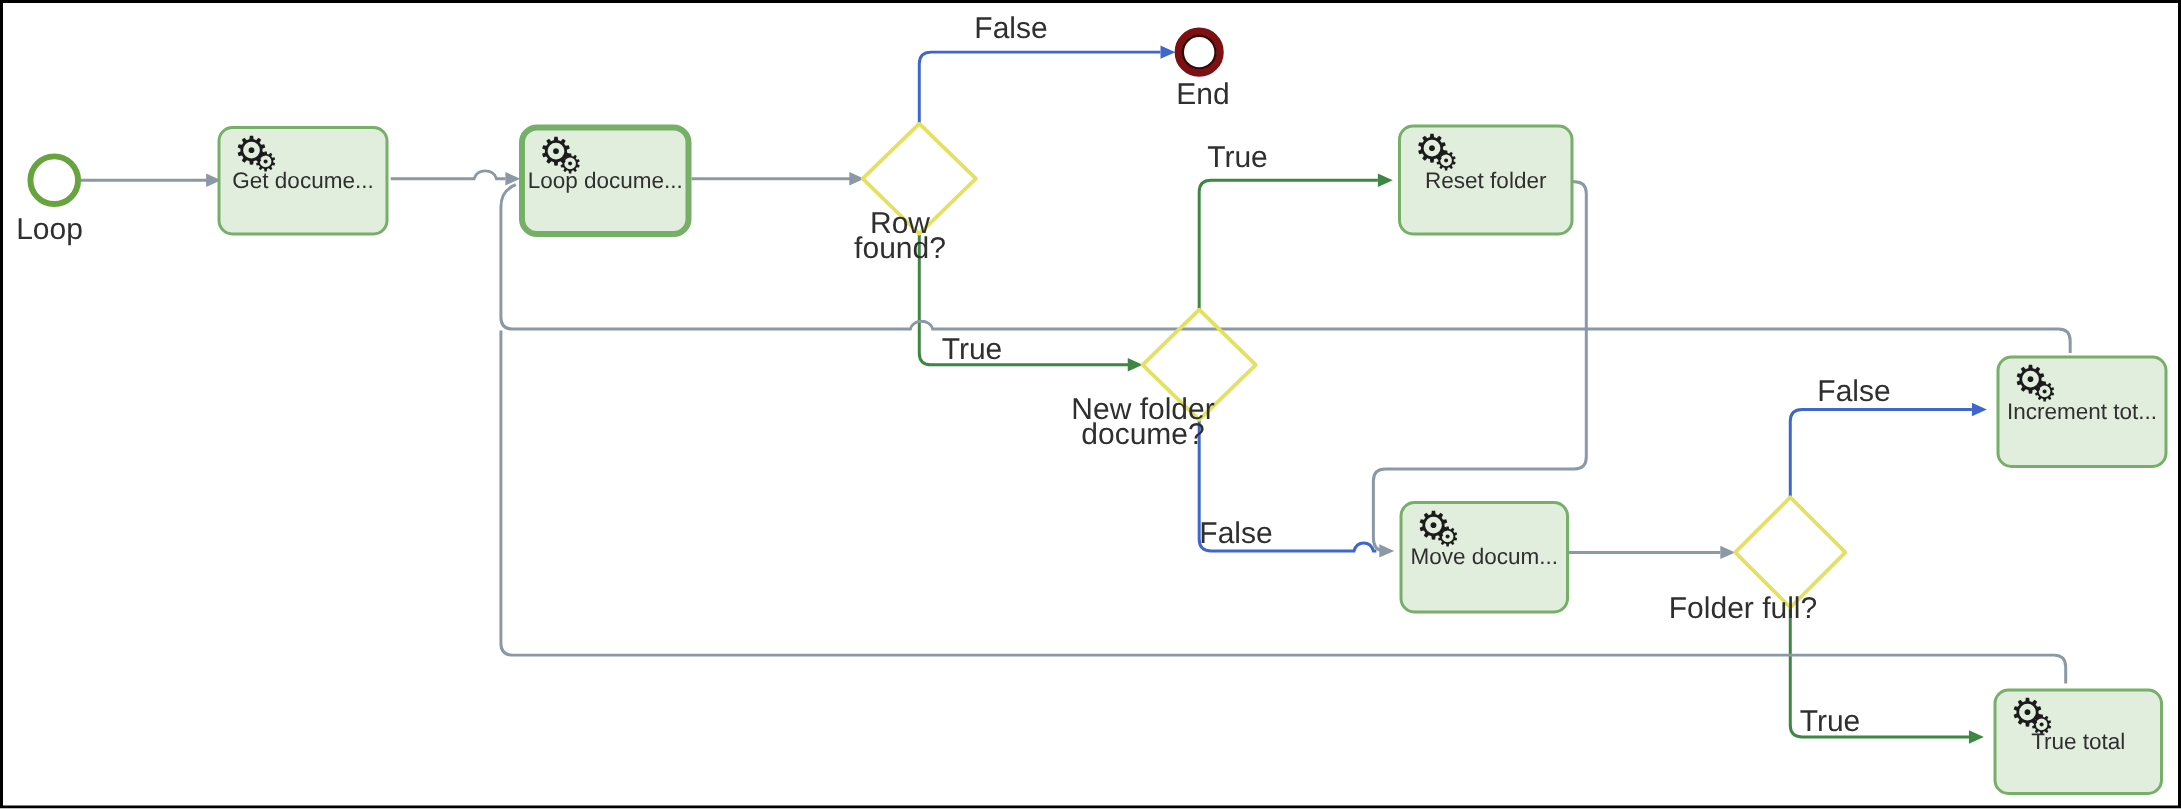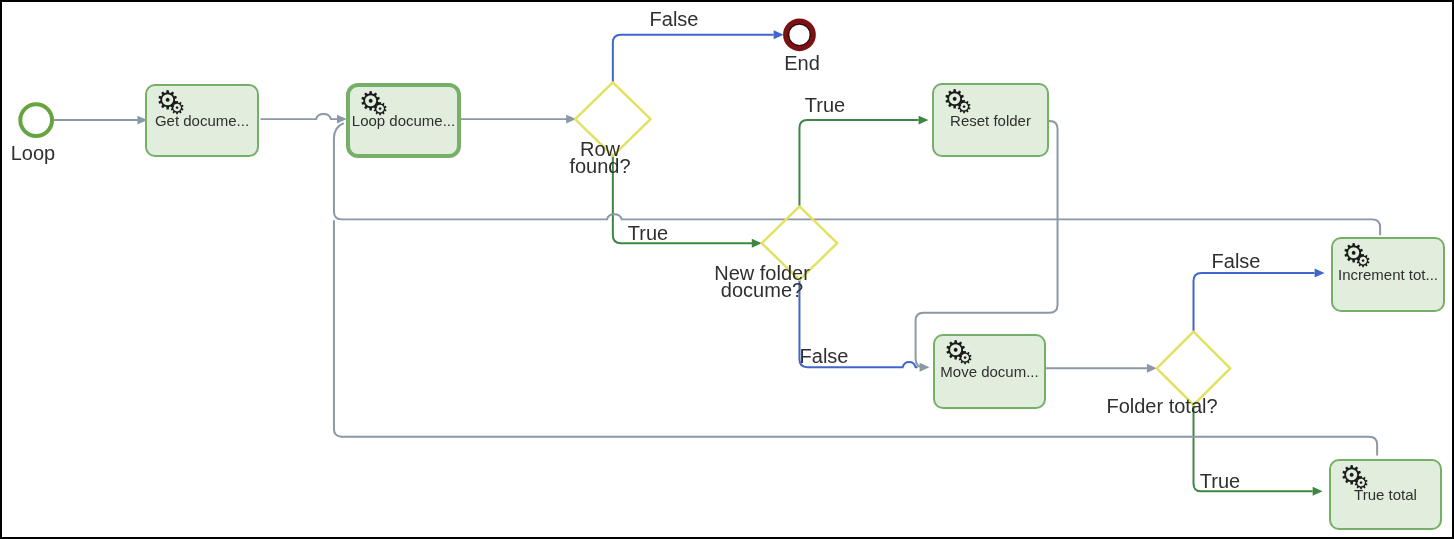--- a/index.html
+++ b/index.html
@@ -104,21 +104,21 @@
         <span class="task-label">True total</span>
       </div>
     </div>
   <div id="label-layer">
       <div class="lbl" style="left: 31px; top: 143px;">Loop</div>
       <div class="lbl" style="left: 756px; top: 53px; margin-left: 44px;">End</div>
       <div class="lbl" style="left: 598px; top: 139px;">Row
 found?</div>
       <div class="lbl" style="left: 760px; top: 263px;">New folder
 docume?</div>
-      <div class="lbl" style="left: 1160px; top: 396px;">Folder total?</div>
+      <div class="lbl" style="left: 1160px; top: 396px;">Folder full?</div>
       <div class="lbl" style="left: 672px; top: 9px;">False</div>
       <div class="lbl" style="left: 646px; top: 223px;">True</div>
       <div class="lbl" style="left: 823px; top: 95px;">True</div>
       <div class="lbl" style="left: 822px; top: 346px;">False</div>
       <div class="lbl" style="left: 1234px; top: 251px;">False</div>
       <div class="lbl" style="left: 1218px; top: 471px;">True</div>
     </div>
 </div>
 
 </body></html>

